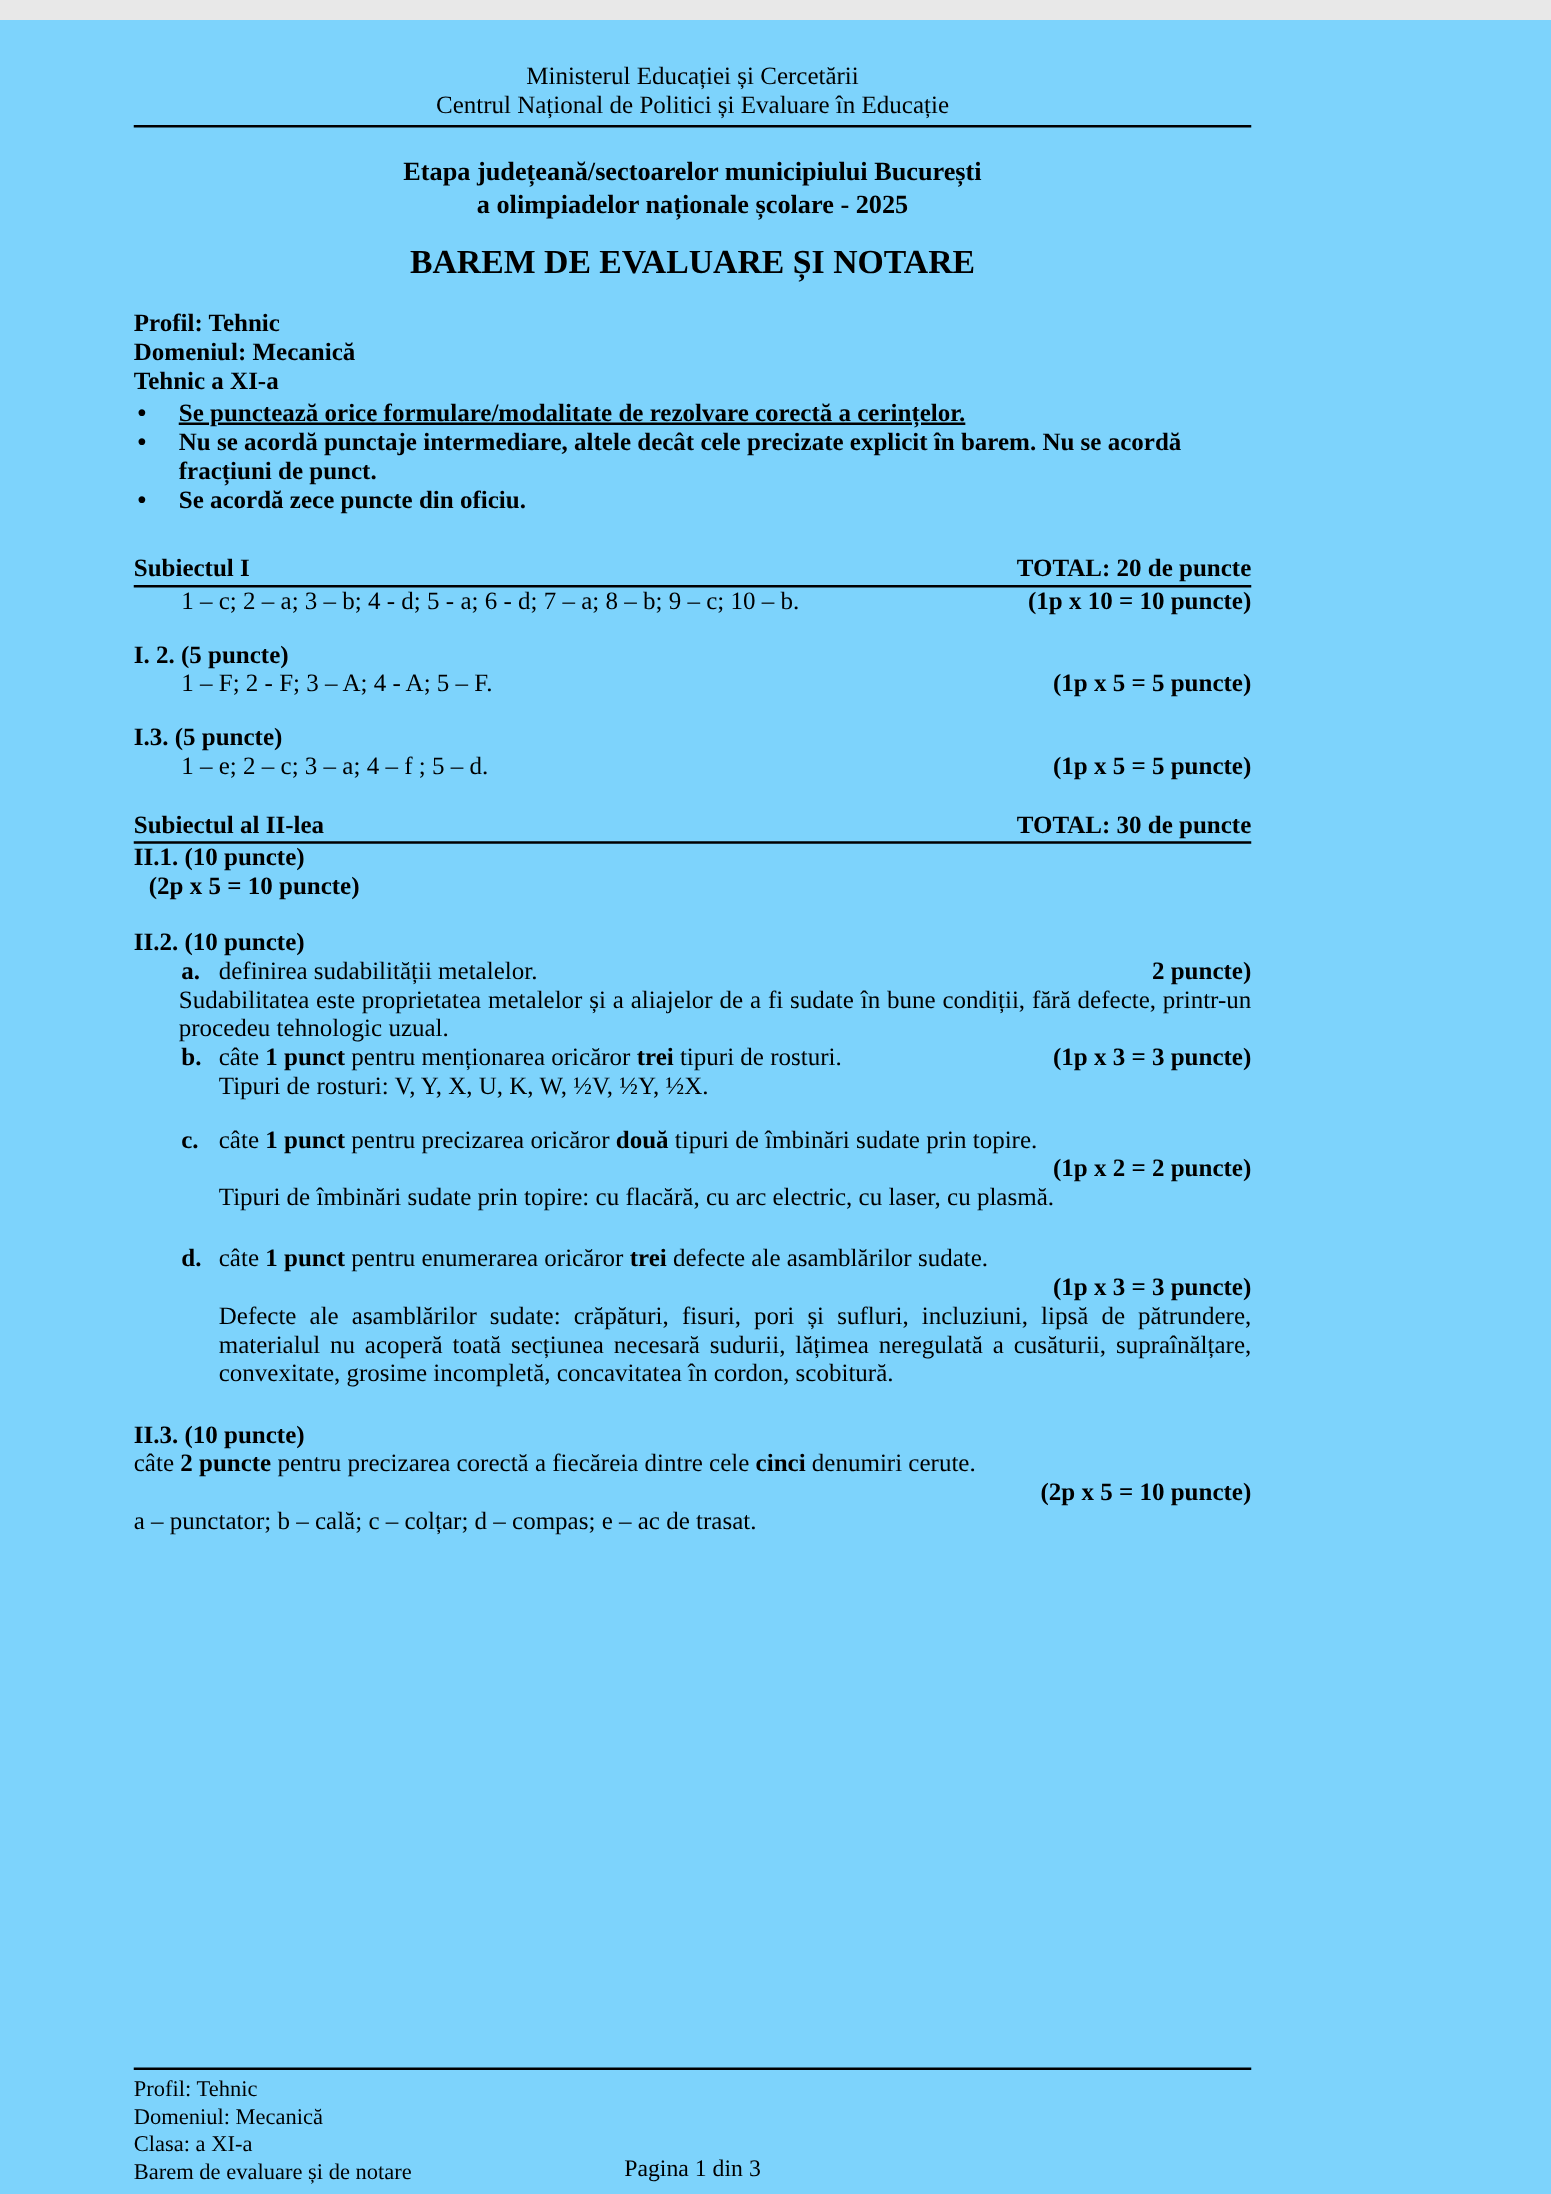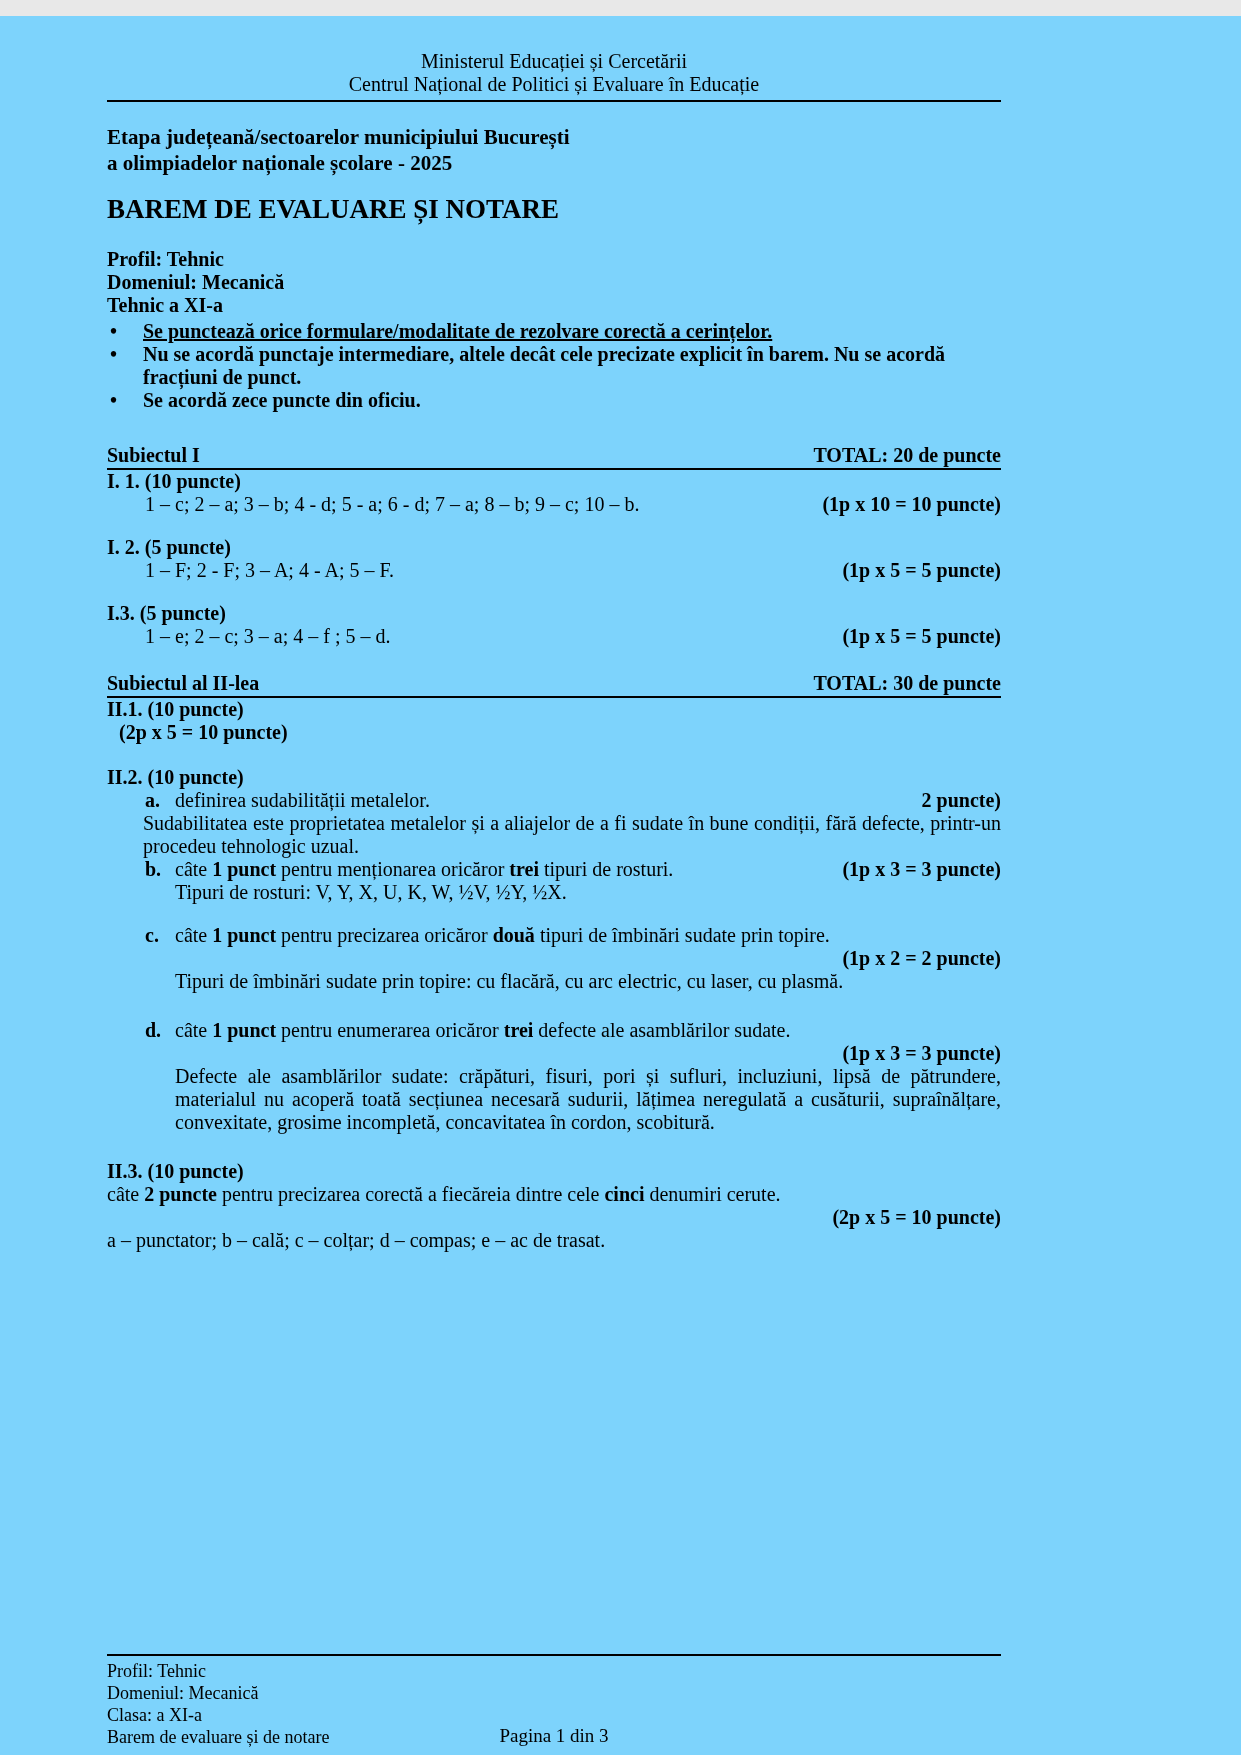--- a/index.html
+++ b/index.html
@@ -12,21 +12,21 @@
   }
   .content { padding:34px 240px 0 107px; }
   .bold { font-weight:bold; }
   .underline { text-decoration:underline; }
   .justify { text-align:justify; }
   .row { display:flex; justify-content:space-between; align-items:baseline; }
   .pts { font-weight:bold; white-space:nowrap; margin-left:12px;text-align:center; }
   .pts-line { text-align:right; font-weight:bold; }
   .indent1 { padding-left:38px; }
   .header-block { text-align:center; border-bottom:2px solid #000; padding-bottom:4px; }
-  .title-block { margin-top:22px; font-weight:bold; text-align:left; font-size:21px; line-height:26px; }
+  .title-block { margin-top:22px; font-weight:bold; text-align:center; font-size:21px; line-height:26px; }
   .barem { margin-top:20px; font-size:27px; }
   .profile-block { margin-top:26px; font-weight:bold; }
   .bullets { margin-top:3px; font-weight:bold; list-style:none; }
   .bullets .bullet { position:relative; padding-left:36px; }
   .bullets .bullet::before { content:"\2022"; position:absolute; left:3px; }
   .section-head { border-bottom:2px solid #000; font-weight:bold; padding-bottom:1px; }
   .item-row { display:flex; align-items:baseline; }
   .item-body { flex:1; padding-left:38px; }
   .item-label { display:inline-block; width:30px; font-weight:bold; }
   .answer-a { padding-left:36px; }
@@ -80,21 +80,20 @@
         <span>Se acordă zece puncte din oficiu.</span>
       </div>
     </div>
 
     <div class="section-head row gap32">
       <span>Subiectul I</span>
       <span>TOTAL: 20 de puncte</span>
     </div>
 
     <div class="q-block">
-      <div class="bold">I. 1. (10 puncte)</div>
       <div class="row">
         <span class="indent1">1 – c; 2 – a; 3 – b; 4 - d; 5 - a; 6 - d; 7 – a; 8 – b; 9 – c; 10 – b.</span>
         <span class="pts">(1p x 10 = 10 puncte)</span>
       </div>
     </div>
 
     <div class="q-block gap20">
       <div class="bold">I. 2. (5 puncte)</div>
       <div class="row">
         <span class="indent1">1 – F; 2 - F; 3 – A; 4 - A; 5 – F.</span>

